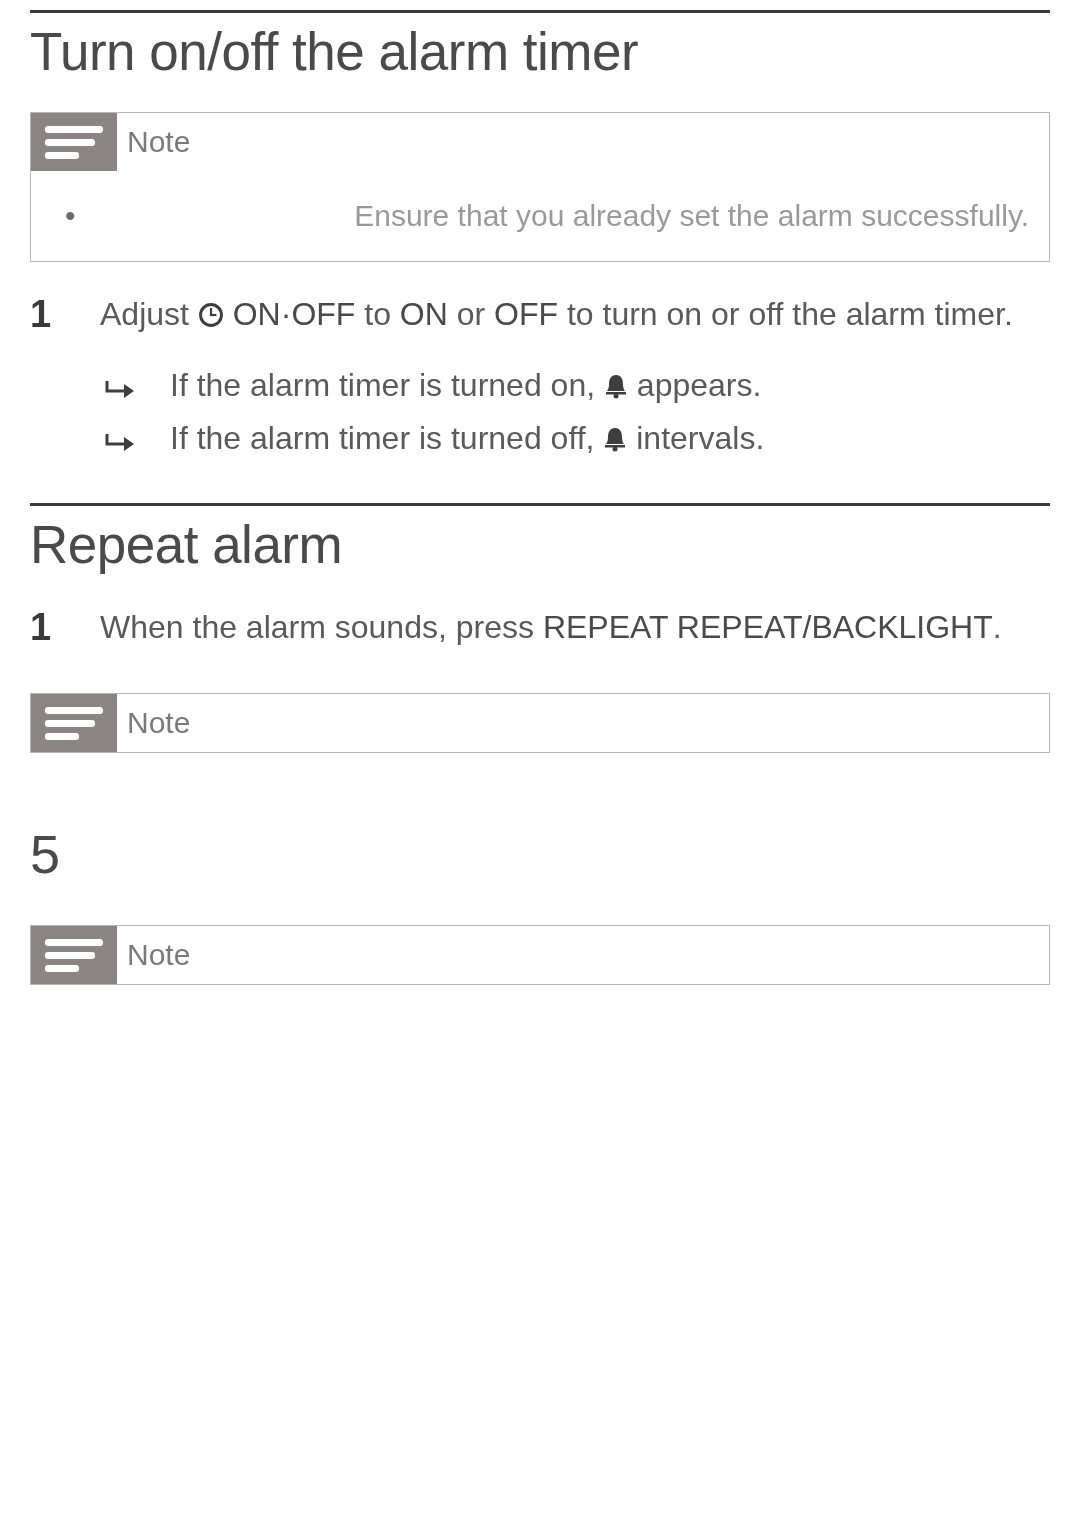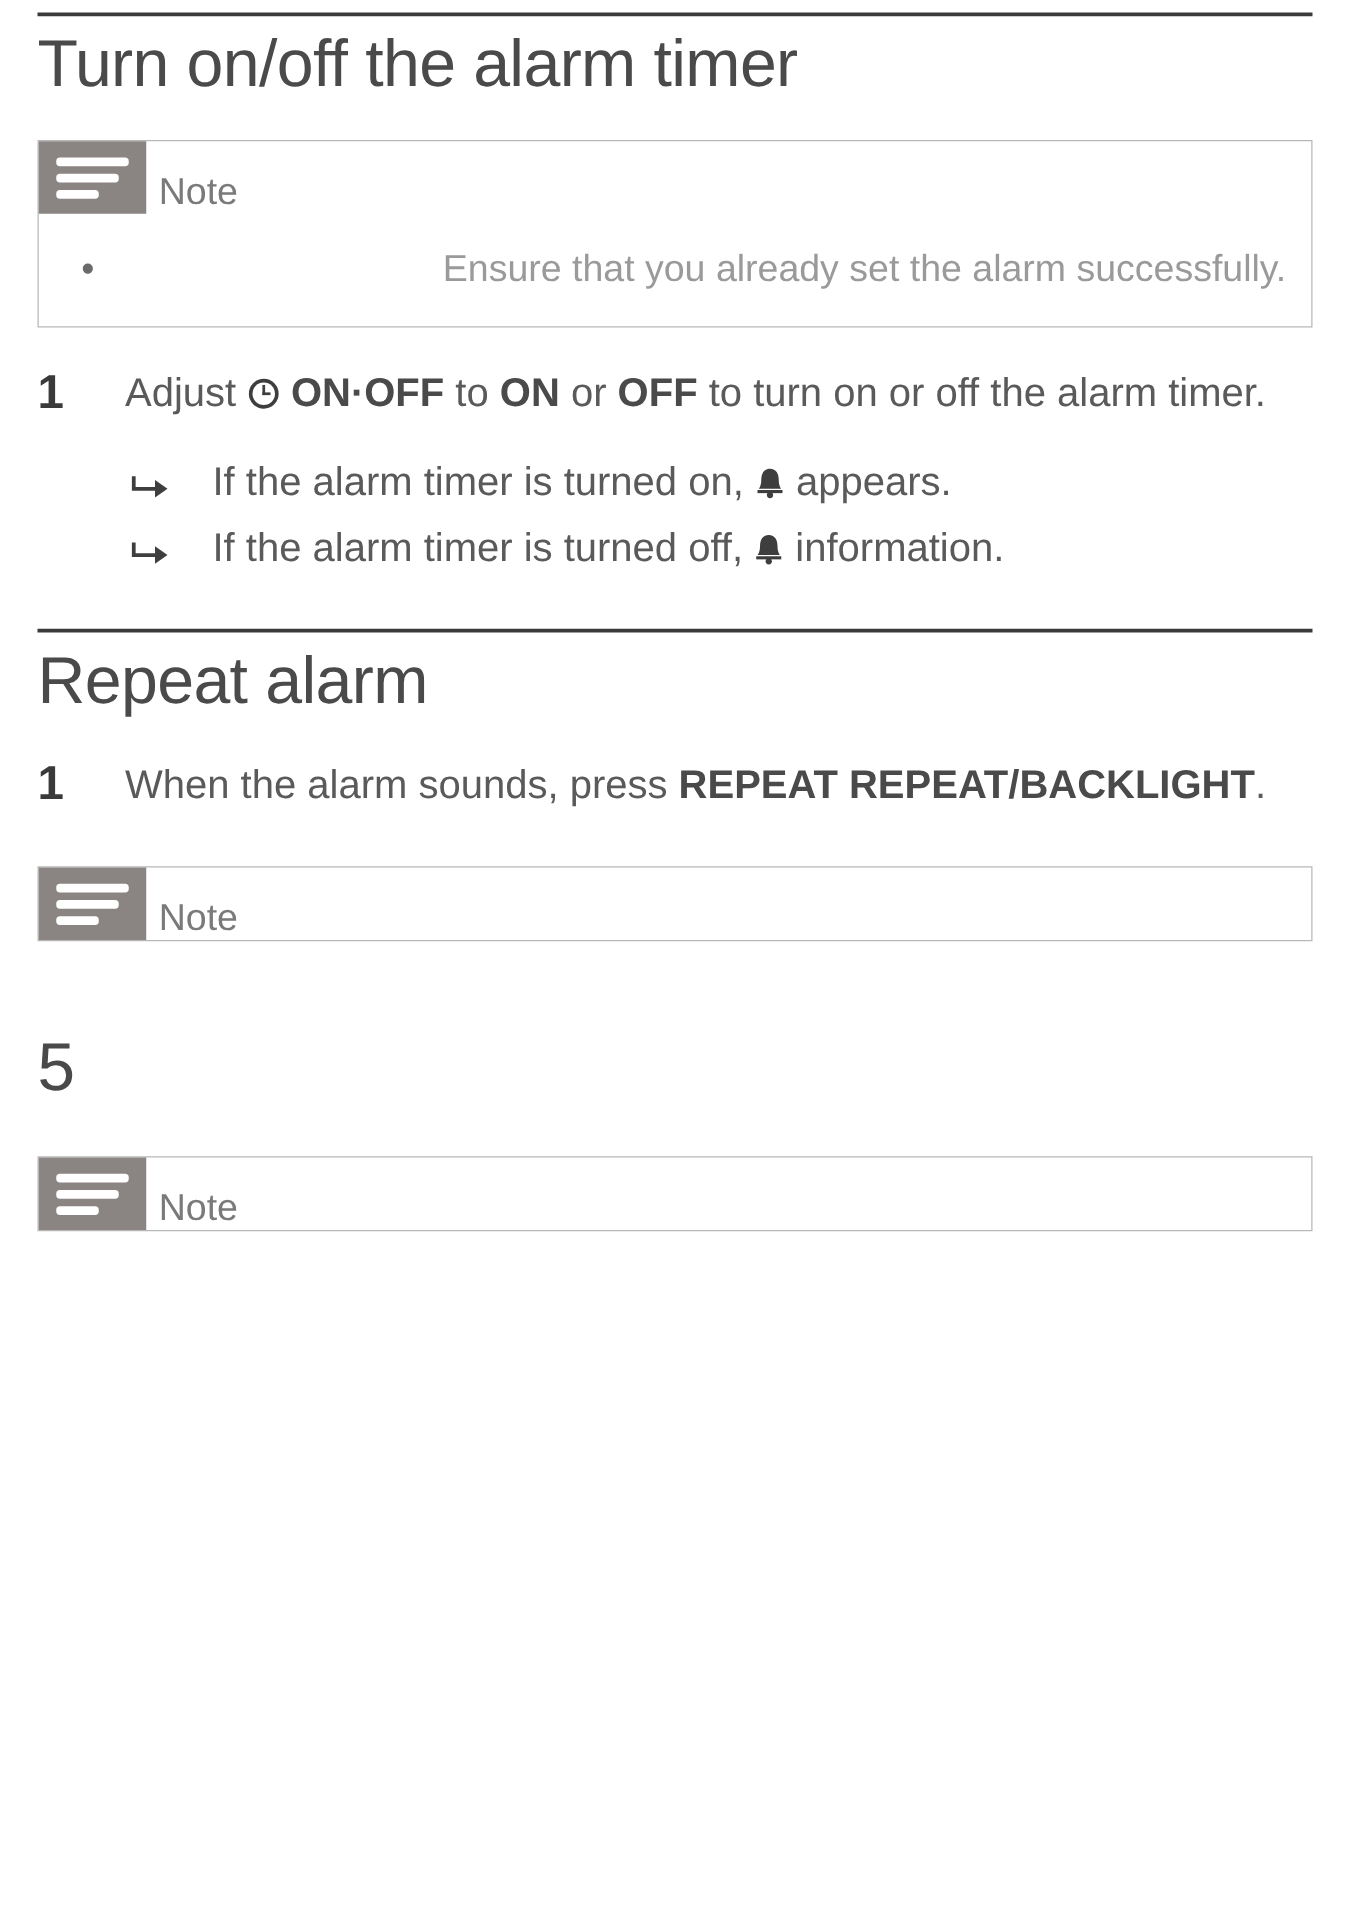--- a/index.html
+++ b/index.html
@@ -41,21 +41,21 @@
   h1.chapter-head .chnum {
     font-weight: 500;
   }
   
   .note-box {
     border: 1px solid #b8b8b8;
     margin-bottom: 30px;
   }
   .note-tab {
     display: flex;
-    align-items: flex-end;
+    align-items: center;
     height: 58px;
   }
   .note-tab-icon {
     width: 86px;
     height: 58px;
     background: #8a8582;
     display: flex;
     flex-direction: column;
     justify-content: center;
     align-items: center;
@@ -113,21 +113,21 @@
   }
   .steps > li::before {
     content: counter(step);
     position: absolute;
     left: 0;
     top: -4px;
     font-size: 38px;
     font-weight: 600;
     color: #3a3a3a;
   }
-  .steps .bold { font-weight: 700; color: #4a4a4a; }
+  .steps .bold { font-weight: 400; color: #4a4a4a; }
   .substeps {
     list-style: none;
     margin-top: 22px;
   }
   .substeps > li {
     position: relative;
     padding-left: 70px;
     font-size: 32px;
     line-height: 1.45;
     color: #5a5a5a;
@@ -195,21 +195,21 @@
       </li>
       <li>
         <span class="arrow icon-rarrow"><svg width="34" height="24" viewBox="0 0 34 24">
               <path d="M3 3 L3 13 L24 13" stroke="#3e3e3e" stroke-width="3" fill="none"></path>
               <path d="M20 6 L30 13 L20 20 Z" fill="#3e3e3e"></path>
             </svg></span>
         <span>If the alarm timer is turned off, </span><span class="icon-bell"><svg width="24" height="26" viewBox="0 0 24 26">
               <path d="M12 2 C7 2 5 6 5 11 C5 16 3 18 3 18 L21 18 C21 18 19 16 19 11 C19 6 17 2 12 2 Z" fill="#3e3e3e"></path>
               <rect x="2" y="19" width="20" height="2.5" fill="#3e3e3e"></rect>
               <circle cx="12" cy="23" r="2.5" fill="#3e3e3e"></circle>
-            </svg></span><span> information.</span>
+            </svg></span><span> intervals.</span>
       </li>
     </ul>
   </li>
 </ol>
 
 <hr class="hrule2">
 <h2 class="section-head">Repeat alarm</h2>
 
 <ol class="steps">
   <li>

